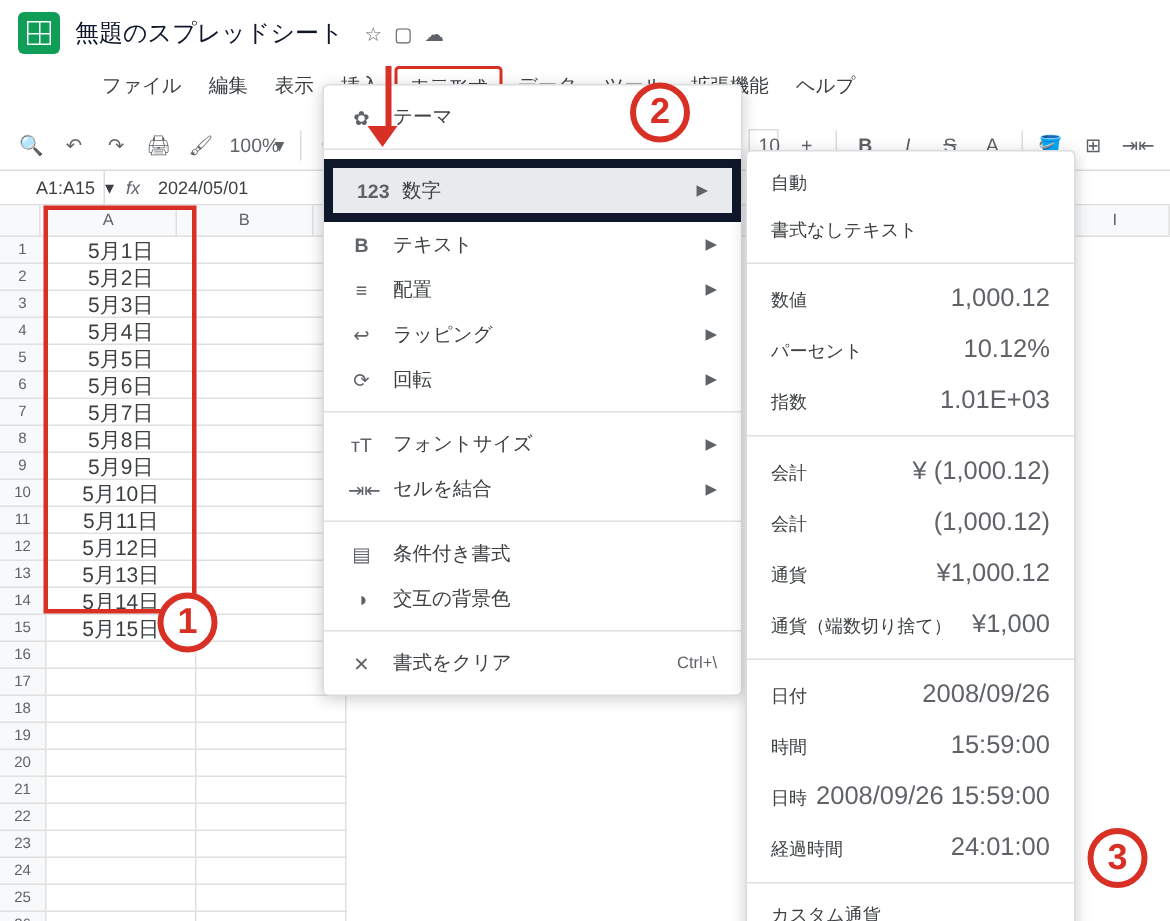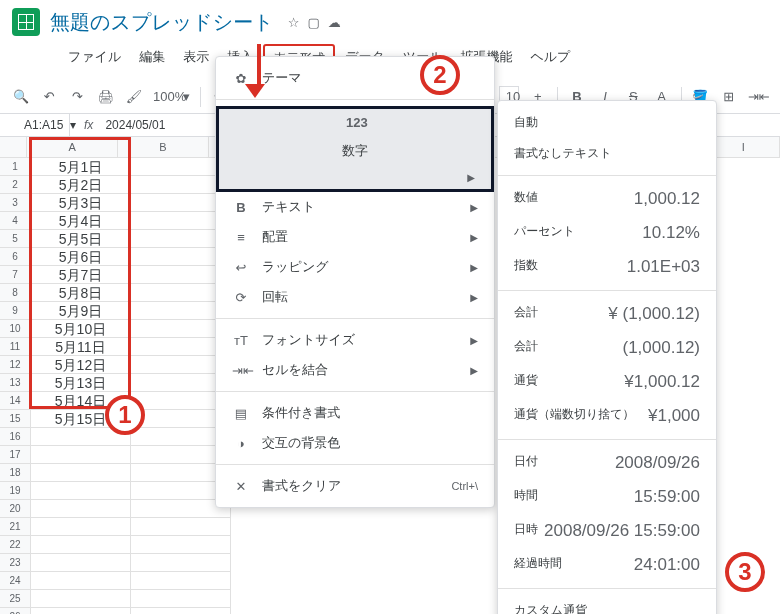--- a/index.html
+++ b/index.html
@@ -1,21 +1,21 @@
 <!DOCTYPE html>
 <html><head>
 <meta charset="utf-8">
 <style>
 * { margin: 0; padding: 0; box-sizing: border-box; font-family: Arial, sans-serif; }
 body { background: #fff; width: 780px; height: 614px; overflow: hidden; position: relative; font-size: 13px; color: #3c4043; }
 .header { display: flex; align-items: center; padding: 8px 12px; gap: 10px; }
 .logo { width: 28px; height: 28px; background: #0f9d58; border-radius: 4px; display: flex; align-items: center; justify-content: center; }
 .logo-inner { width: 16px; height: 16px; background: #fff; display: grid; grid-template-columns: 1fr 1fr; grid-template-rows: 1fr 1fr; gap: 1px; padding: 1px; }
 .logo-cell { background: #0f9d58; }
-.title { font-size: 20px; color: #0369a1; }
+.title { font-size: 16px; color: #0f172a; }
 .title-icons { display: flex; gap: 8px; color: #5f6368; margin-left: 4px; }
 .menubar { display: flex; gap: 2px; padding: 0 60px 6px; font-size: 13px; }
 .menu-item { padding: 4px 8px; cursor: pointer; border-radius: 4px; }
 .menu-item.hl { border: 2px solid #d93025; border-radius: 3px; }
 .toolbar { display: flex; align-items: center; gap: 10px; padding: 6px 12px; border-bottom: 1px solid #dadce0; color: #5f6368; }
 .tb-icon { width: 20px; text-align: center; cursor: pointer; }
 .tb-sep { width: 1px; height: 20px; background: #dadce0; }
 .formula-bar { display: flex; align-items: center; border-bottom: 1px solid #dadce0; font-size: 12px; }
 .cell-ref { width: 70px; padding: 4px 24px; border-right: 1px solid #dadce0; }
 .fx { padding: 4px 8px; font-style: italic; color: #5f6368; }
@@ -31,28 +31,28 @@
 .cell { width: 100px; height: 18px; border-right: 1px solid #e0e0e0; border-bottom: 1px solid #e0e0e0; padding: 0 4px; font-size: 14px; text-align: center; line-height: 18px; }
 .sel-box { position: absolute; border: 3px solid #d93025; pointer-events: none; }
 .dropdown { position: absolute; background: #fff; border: 1px solid #dadce0; box-shadow: 0 2px 10px rgba(0,0,0,0.2); border-radius: 4px; padding: 6px 0; z-index: 10; }
 .dd-item { display: flex; align-items: center; padding: 6px 16px; gap: 12px; cursor: pointer; font-size: 13px; }
 .dd-item.active { background: #e8eaed; }
 .dd-icon { width: 18px; text-align: center; color: #5f6368; font-size: 13px; }
 .dd-arrow { margin-left: auto; color: #5f6368; font-size: 10px; }
 .dd-sep { height: 1px; background: #e0e0e0; margin: 6px 0; }
 .dd-kbd { margin-left: auto; color: #5f6368; font-size: 11px; }
 .submenu { position: absolute; background: #fff; border: 1px solid #dadce0; box-shadow: 0 2px 10px rgba(0,0,0,0.2); border-radius: 4px; padding: 6px 0; z-index: 11; width: 220px; }
-.sm-item { display: flex; justify-content: space-between; padding: 7px 16px; cursor: pointer; font-size: 12px; }
+.sm-item { display: flex; justify-content: space-between; padding: 7px 16px; cursor: pointer; font-size: 12px; align-items: flex-end; }
 .sm-val { color: #5f6368; font-size: 17px; }
 .sm-sep { height: 1px; background: #e0e0e0; margin: 6px 0; }
 .badge { position: absolute; width: 40px; height: 40px; border: 4px solid #d93025; border-radius: 50%; display: flex; align-items: center; justify-content: center; font-size: 24px; font-weight: bold; color: #d93025; background: #fff; z-index: 20; }
 .arrow-down { position: absolute; z-index: 15; }
 .arrow-line { width: 4px; height: 40px; background: #d93025; margin: 0 auto; }
 .arrow-head { width: 0; height: 0; border-left: 10px solid transparent; border-right: 10px solid transparent; border-top: 14px solid #d93025; }
-.hl-box { border: 3px solid #0f172a; flex-direction: column; }
+.hl-box { border: 6px solid #0f172a; }
 </style>
 </head>
 <body>
 
 <div class="header">
   <div class="logo">
       <div class="logo-inner">
         <div class="logo-cell"></div>
         <div class="logo-cell"></div>
         <div class="logo-cell"></div>

